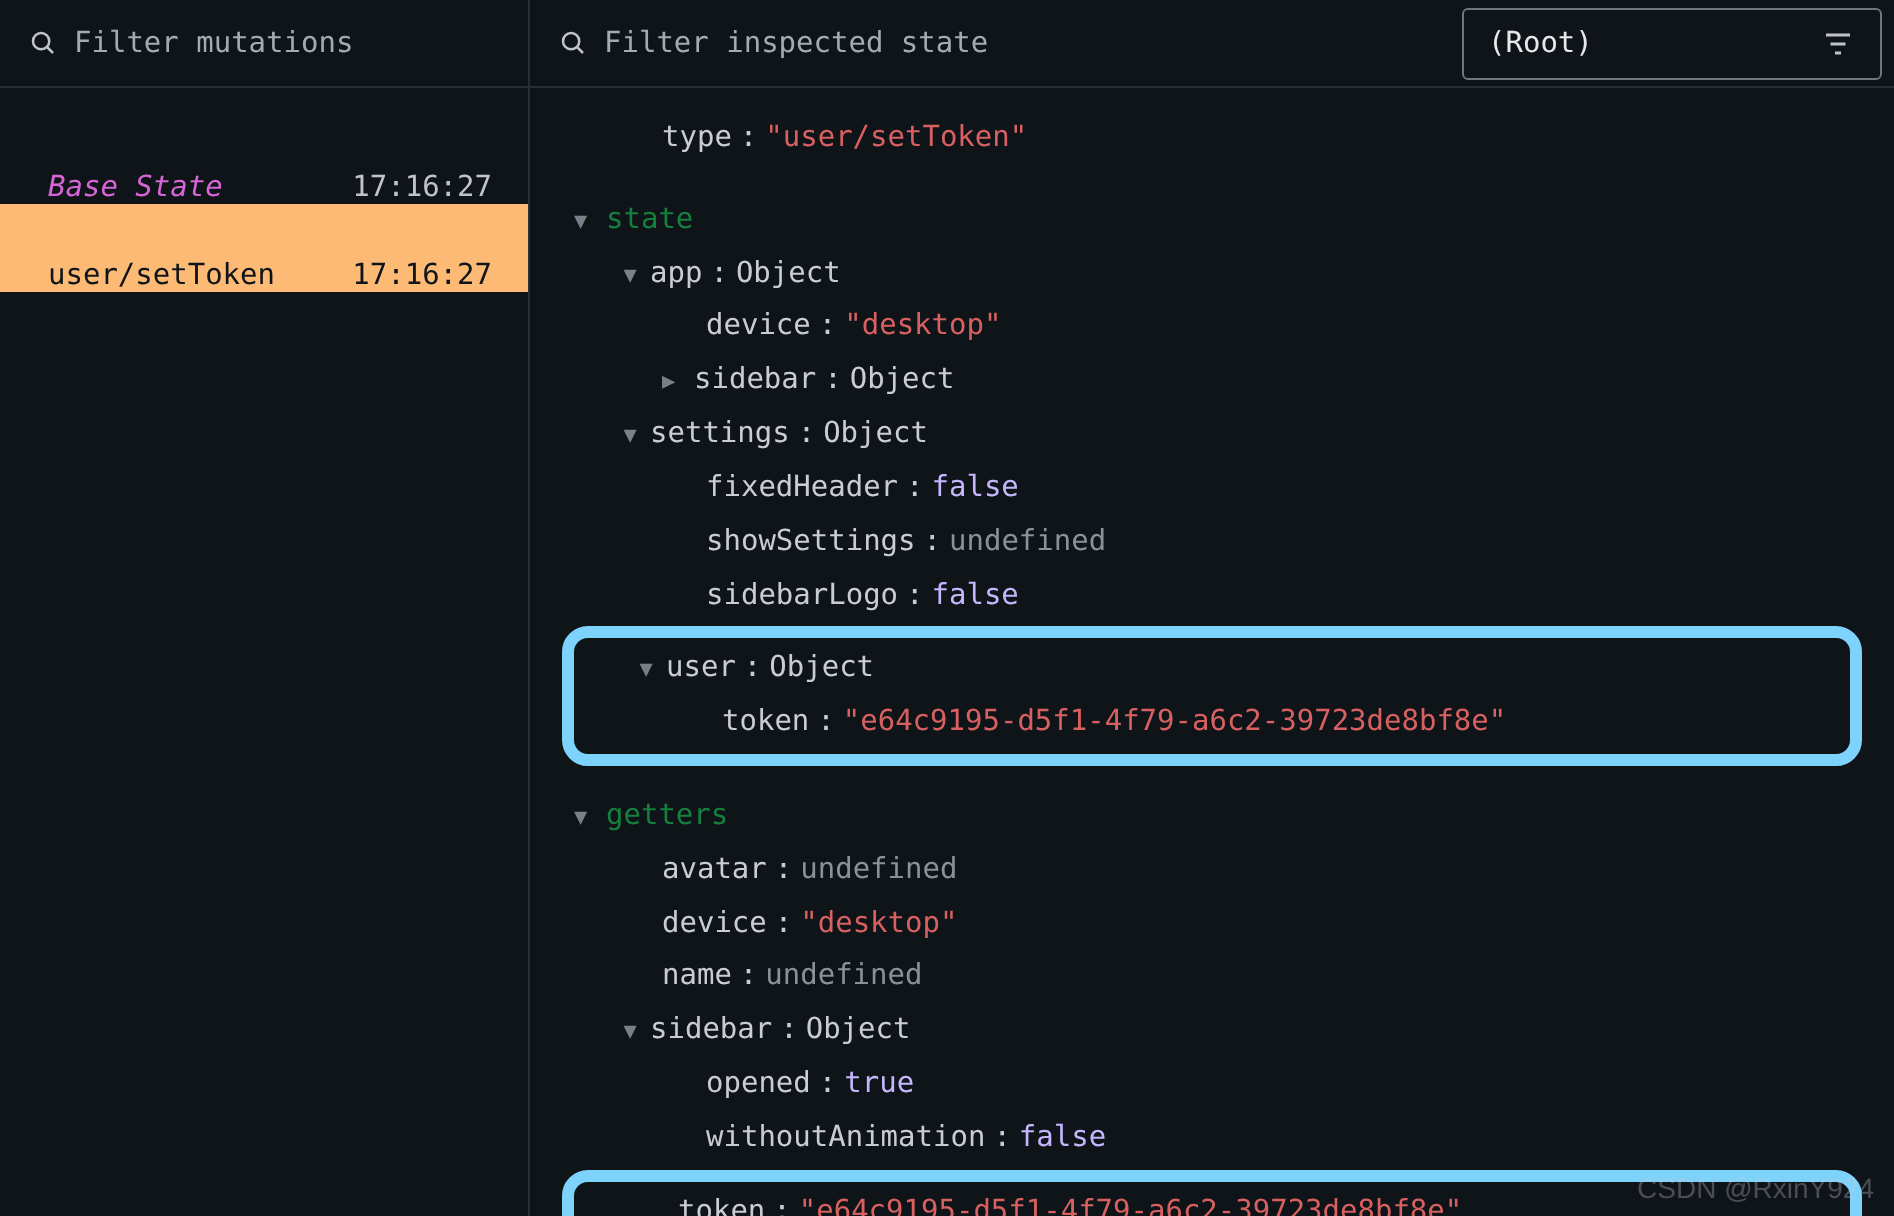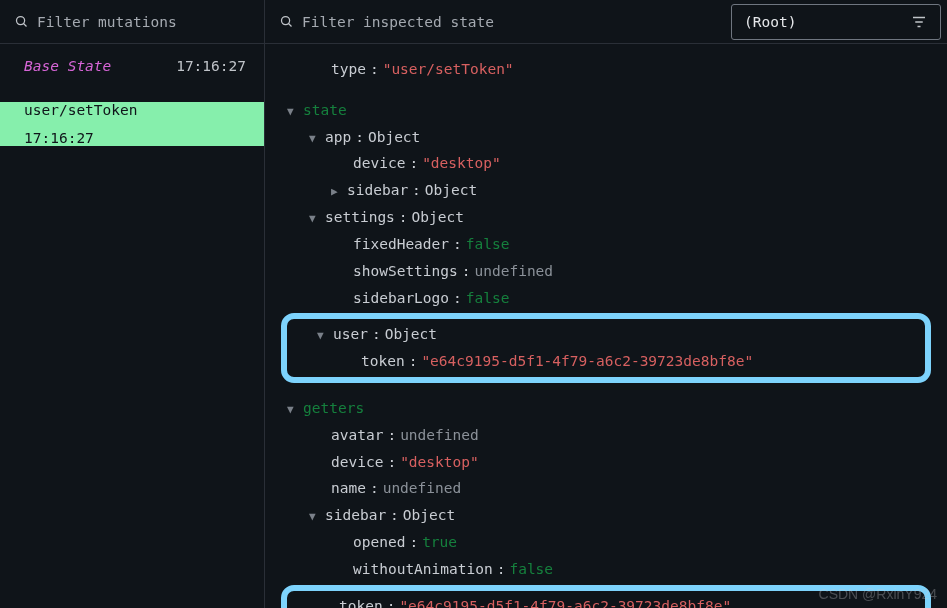--- a/index.html
+++ b/index.html
@@ -45,47 +45,47 @@
 .top-right .search-wrap input::placeholder { color:#a5aab1; }
 .root-select {
   display:flex; align-items:center; justify-content:space-between;
   width:210px; height:36px; margin:4px 6px;
   padding:0 12px; border:1px solid #6f7680; border-radius:3px;
   cursor:pointer; color:#e6e8eb;
 }
 .filter-icon { width:18px; height:18px; }
 .mutation-list { padding-top:14px; }
 .mutation-item {
-  display:flex; justify-content:space-between; align-items:flex-start;
+  display:flex; justify-content:space-between; align-items:flex-end;
   padding:0 18px 0 24px; height:44px; cursor:pointer;
 }
 .mutation-item .name { font-style:italic; }
 .mutation-item .time { color:#c0c4c9; }
 .mutation-item.base .name { color:#d665d6; }
 .mutation-item.active {
-  background:#86efac; color:#0f1419;flex-direction:column;
+  background:#fdba74; color:#0f1419;
 }
 .mutation-item.active .name,
 .mutation-item.active .time { color:#0f1419; font-style:normal; }
 .tree-area {
   flex:1; overflow:auto; padding:12px 16px 25px 16px; line-height:1.85;
 }
 .row { display:flex; align-items:baseline; gap:4px; white-space:nowrap; }
 .arrow { color:#7a8089; font-size:11px; width:12px; display:inline-block; user-select:none; }
 .arrow.down::before { content:"▼"; }
 .arrow.right::before { content:"▶"; }
 .ind0 { padding-left:6px; }
-.ind1 { padding-left:28px; }
+.ind1 { padding-left:28px;text-align:center; }
 .ind2 { padding-left:50px; }
 .ind3 { padding-left:72px; }
 .section { color:#15803d; }
 .key { color:#c9cdd3; }
 .val-type { color:#c9cdd3; }
 .val-str { color:#d76060; }
-.val-kw { color:#15803d; }
+.val-kw { color:#c4b5fd; }
 .val-undef { color:#8b9199; }
 .hl {
   border:6px solid #7dd3fc; border-radius:13px;
   margin:2px 0; padding:2px 2px;
 }
 .watermark {
   position:absolute; right:10px; bottom:6px;
   color:rgba(200,200,205,0.32); font-size:14px;
   font-family: sans-serif; pointer-events:none;
 }

